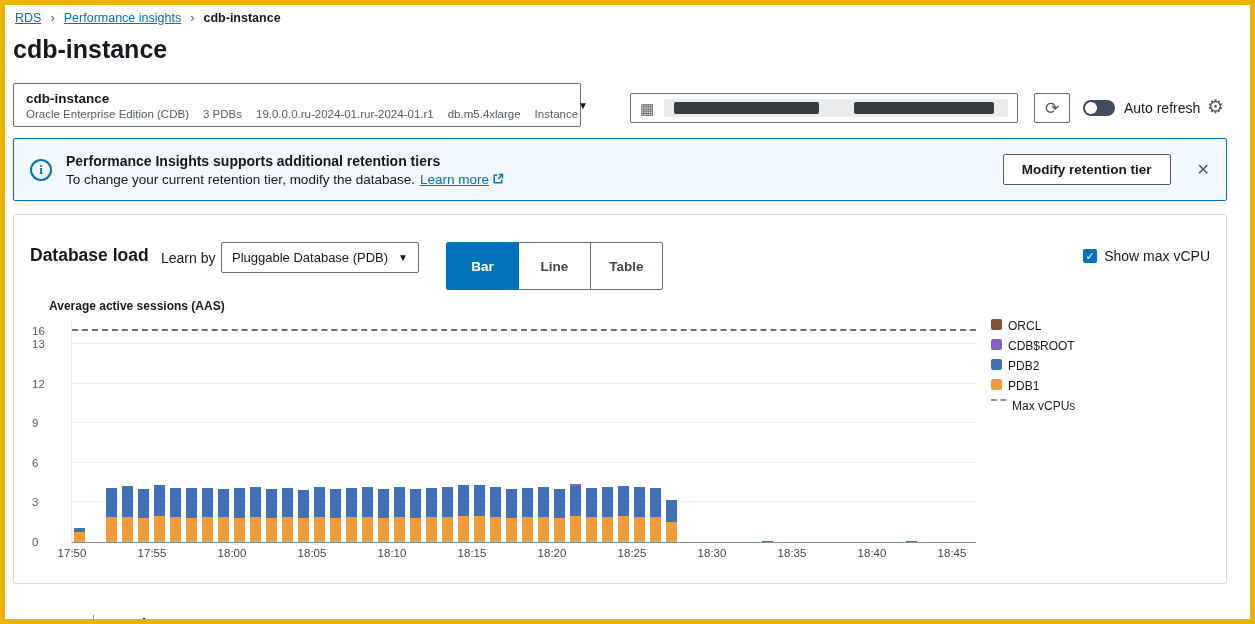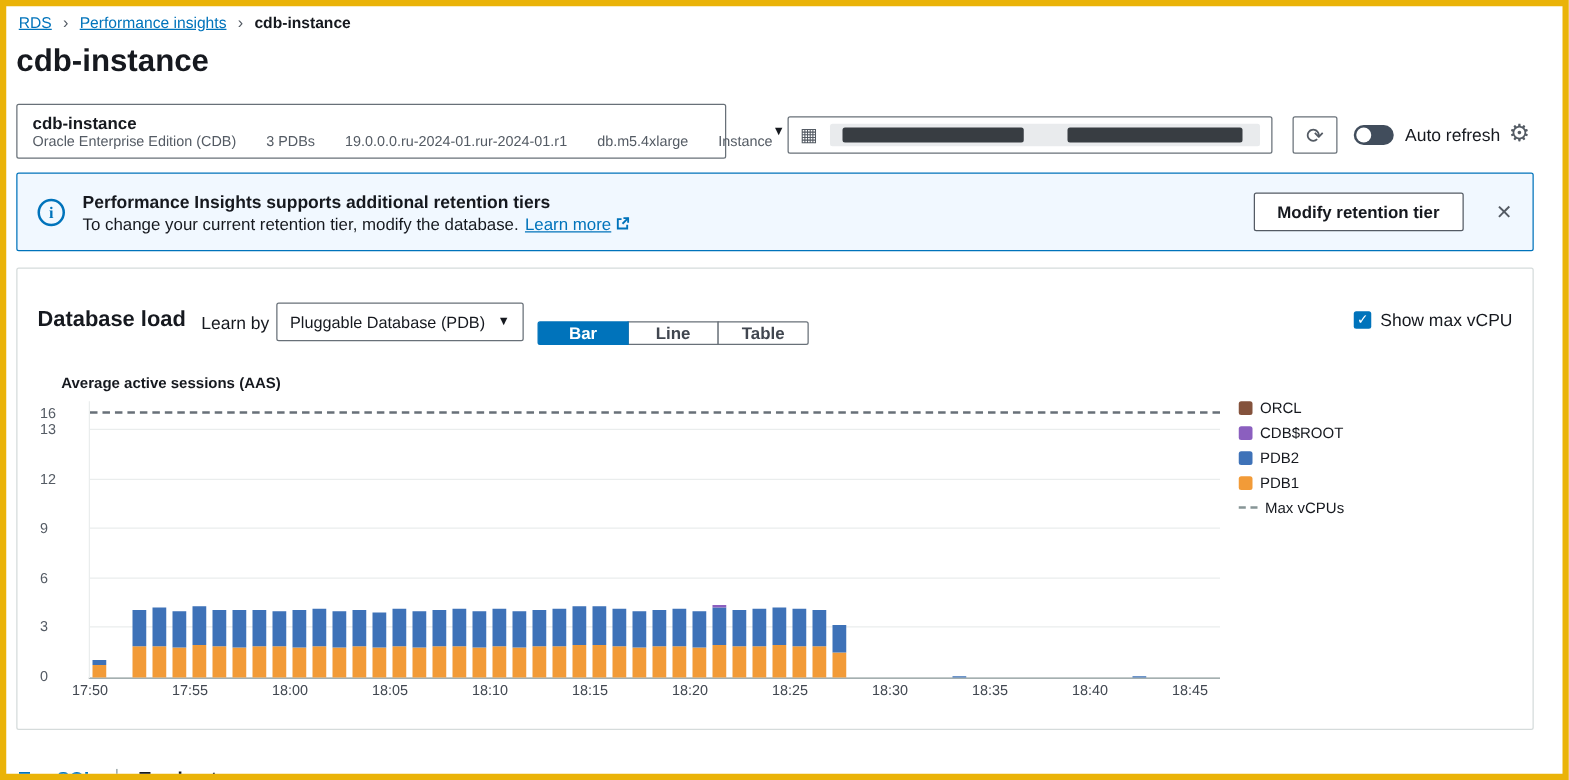--- a/index.html
+++ b/index.html
@@ -10,21 +10,21 @@
   .breadcrumb { position:absolute; top:5px; left:10px; font-size:12.5px; display:flex; gap:9px; align-items:center; }
   .breadcrumb a { color:#0073bb; text-decoration:underline; cursor:pointer; }
   .crumb-sep { color:#545b64; font-size:13px; }
   .crumb-current { font-weight:700; color:#16191f; }
 
   .page-title { position:absolute; top:30px; left:8px; margin:0; font-size:25px; font-weight:600; }
 
   
   .selector { position:absolute; top:78px; left:8px; width:568px; height:44px; border:1px solid #687078; border-radius:2px; background:#fff; display:flex; align-items:center; justify-content:space-between; padding:4px 14px 4px 12px; cursor:pointer; }
   .sel-name { font-size:13.5px; font-weight:600; }
-  .sel-details { font-size:11.5px; color:#545b64; display:flex; gap:24px; margin-top:2px; white-space:nowrap; }
+  .sel-details { font-size:11.5px; color:#545b64; display:flex; gap:14px; margin-top:2px; white-space:nowrap; }
   .caret { font-size:10px; color:#16191f; }
 
   
   .time-field { position:absolute; top:88px; left:625px; width:388px; height:30px; border:1px solid #687078; border-radius:2px; background:#fff; display:flex; align-items:center; gap:10px; padding:0 9px; }
   .cal-icon { color:#545b64; font-size:15px; line-height:1; }
   .redact-track { flex:1; height:18px; background:#e9ebed; border-radius:2px; position:relative; }
   .redact { position:absolute; top:3px; height:12px; background:#383d42; border-radius:2px; }
   .redact.r1 { left:10px; width:145px; }
   .redact.r2 { left:190px; width:140px; }
 
@@ -45,38 +45,38 @@
   .banner-desc { font-size:13.5px; display:flex; align-items:center; gap:5px; }
   .banner-desc a { color:#0073bb; text-decoration:underline; display:inline-flex; align-items:center; gap:3px; cursor:pointer; }
   .banner-btn { border:1px solid #545b64; background:#fff; border-radius:2px; font-size:13.5px; font-weight:700; color:#16191f; padding:7px 18px; cursor:pointer; font-family:inherit; white-space:nowrap; }
   .banner-close { font-size:16px; color:#545b64; cursor:pointer; margin-left:12px; }
 
   
   .card { position:absolute; top:209px; left:8px; width:1214px; height:370px; border:1px solid #d5dbdb; border-radius:2px; background:#fff; }
   .card-title { position:absolute; top:30px; left:16px; font-size:17.5px; font-weight:700; }
   .slicedby-label { position:absolute; top:35px; left:147px; font-size:14px; }
   .slice-select { position:absolute; top:27px; left:207px; width:198px; height:31px; border:1px solid #687078; border-radius:2px; background:#fff; display:flex; align-items:center; justify-content:space-between; padding:0 10px; font-size:13px; cursor:pointer; }
-  .seg { position:absolute; top:27px; left:416px; display:flex; height:48px;align-items:center; }
+  .seg { position:absolute; top:27px; left:432px; display:flex; height:48px; }
   .seg button { width:73px; border:1px solid #687078; background:#fff; font-size:13.5px; font-weight:600; color:#414750; cursor:pointer; font-family:inherit; margin-left:-1px; position:relative; }
   .seg button:first-child { margin-left:0; border-radius:2px 0 0 2px; }
   .seg button:last-child { border-radius:0 2px 2px 0; }
   .seg button.active { background:#0073bb; border-color:#0073bb; color:#fff; z-index:1; }
   .vcpu-check { position:absolute; top:33px; right:16px; display:flex; align-items:center; gap:7px; font-size:14px; cursor:pointer; }
   .checkbox { width:14px; height:14px; background:#0073bb; border-radius:2px; color:#fff; font-size:11px; line-height:1; display:flex; align-items:center; justify-content:center; }
 
   
   .chart-title { position:absolute; top:84px; left:35px; font-size:12px; font-weight:700; }
   .plot { position:absolute; left:57px; top:106px; width:905px; height:222px; border-bottom:1px solid #879596; border-left:1px solid #eaeded; }
   .grid { position:absolute; left:0; width:100%; height:0; border-top:1px solid #eaeded; }
   .maxline { position:absolute; left:0; width:100%; height:0; border-top:2px dashed #687078; }
   .ylab { position:absolute; left:-40px; width:32px; text-align:left; font-size:11.5px; color:#545b64; }
   .xlab { position:absolute; top:100%; margin-top:5px; font-size:11.5px; color:#414750; transform:translateX(-50%); white-space:nowrap; }
   .barseg { position:absolute; width:11px; }
   .legend { position:absolute; left:977px; top:104px; display:flex; flex-direction:column; gap:6px; font-size:12px; }
-  .leg-item { display:flex; align-items:center; gap:6px; }
+  .leg-item { display:flex; gap:6px; }
   .leg-sw { width:11px; height:11px; border-radius:2px; display:inline-block; }
   .leg-dash { width:15px; height:0; border-top:2px dashed #879596; display:inline-block; }
 
   
   .bottom-strip { position:absolute; top:610px; left:10px; height:13px; overflow:hidden; display:flex; align-items:flex-start; }
   .bt-link { color:#0073bb; font-size:15px; font-weight:700; line-height:18px; }
   .bt-sep { border-left:1px solid #879596; height:22px; margin:0 17px; }
   .bt-plain { color:#16191f; font-size:15px; font-weight:700; line-height:18px; }
 </style>
 </head>

